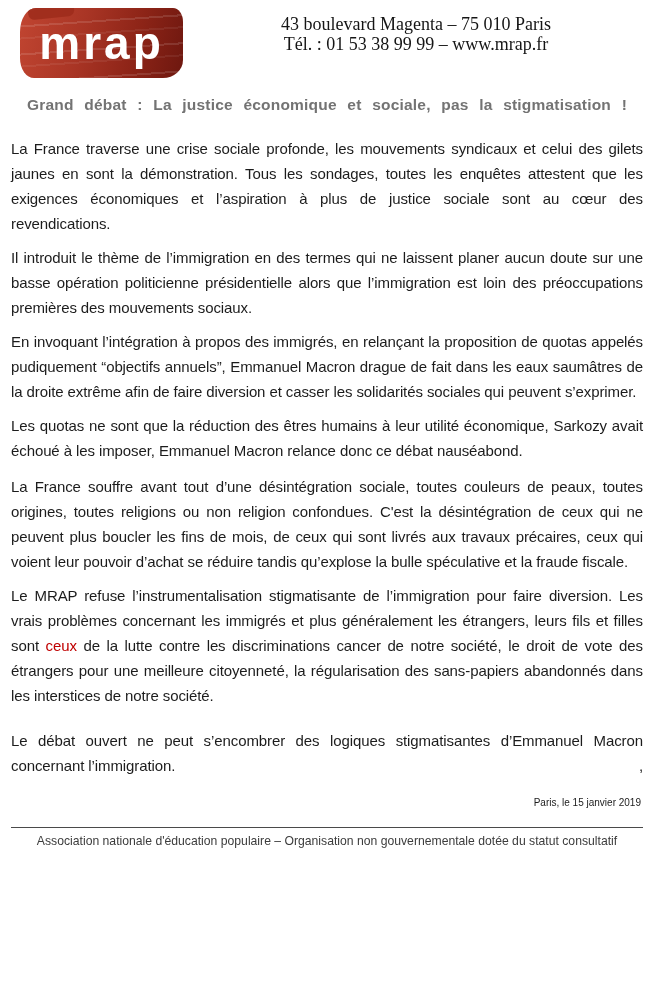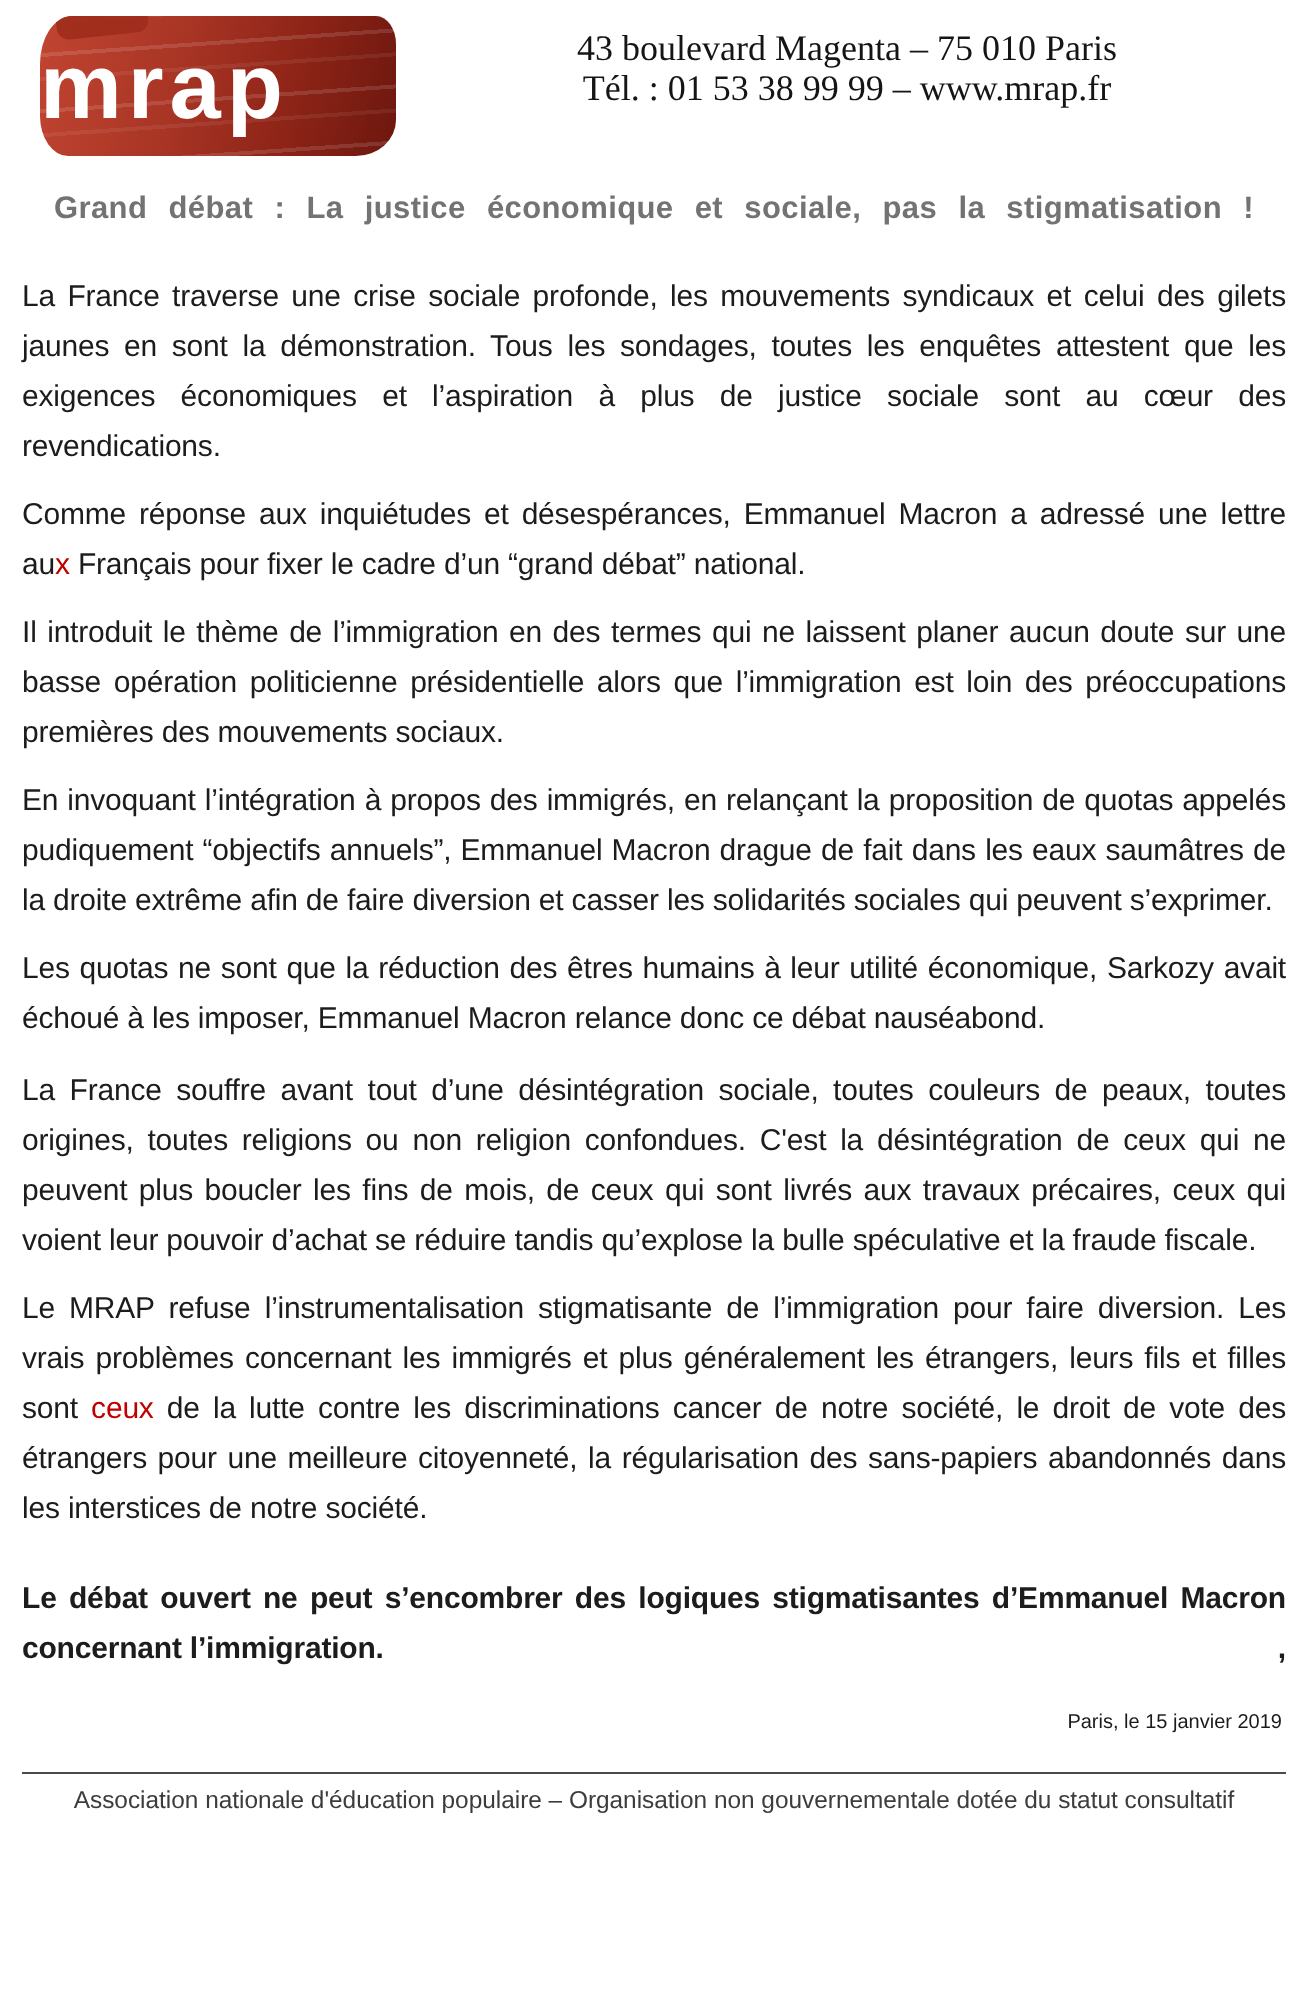--- a/index.html
+++ b/index.html
@@ -5,25 +5,25 @@
   html, body { margin:0; padding:0; background:#ffffff; }
   .page {
     width:654px; min-height:1005px; margin:0 auto; background:#fff;
     box-sizing:border-box; padding:6px 11px 0;
     font-family:"Liberation Sans", sans-serif; color:#1b1b1b;
   }
 
   
   .header-row { display:flex; align-items:flex-start; }
   .logo {
-    width:178px; height:70px; margin:2px 6px 0 9px; flex:none;
+    width:163px; height:70px; margin:2px 6px 0 9px; flex:none;
     position:relative; overflow:hidden;
     background:linear-gradient(103deg,#c14531 0%,#a93525 38%,#8d2417 70%,#6d170f 100%);
     border-radius:16px 10px 20px 14px / 24px 14px 18px 20px;
-    display:flex; align-items:center; 
+    display:flex; align-items:center; justify-content:center;
   }
   .logo::before {
     content:""; position:absolute; inset:-4px;
     background:repeating-linear-gradient(-4deg,
       transparent 0 10px, rgba(255,255,255,.22) 10px 12px,
       transparent 12px 26px, rgba(255,255,255,.12) 26px 28px);
     opacity:.55; pointer-events:none;
   }
   .logo::after {
     content:""; position:absolute; left:8px; top:-6px; width:46px; height:16px;
@@ -47,21 +47,21 @@
     font-weight:bold; font-size:15.5px; color:#737373;
     text-align:justify; text-align-last:justify;
     margin:18px 16px 22px; letter-spacing:.2px;
   }
   .content p {
     margin:0 0 9px; text-align:justify;
     font-size:15px; line-height:25px; letter-spacing:-.1px; color:#1c1c1c;
   }
   .sp-a { margin-top:7px !important; }
   .sp-b { margin-top:11px !important; }
-  .sp-c { margin-top:20px !important;font-weight:bold; }
+  .sp-c { margin-top:20px !important; }
   .seg-red    { color:#c00000; }
   .seg-right  { float:right; }
   .date-line  { text-align:right; font-size:10px; line-height:25px; margin:12px 2px 12px 0; }
 
   
   .footer {
     border-top:1.5px solid #4a4a4a; margin-top:8px; padding:5px 4px 8px;
     text-align:center; font-size:12.2px; line-height:17.5px; color:#3c3c3c;
     font-family:"Liberation Sans", sans-serif;
   }
@@ -78,21 +78,20 @@
     <div class="org-block">
       <div class="org-line">43 boulevard Magenta – 75 010 Paris</div>
       <div class="org-line">Tél. : 01 53 38 99 99 – www.mrap.fr</div>
     </div>
   </div>
 
   <div class="title">Grand débat : La justice économique et sociale, pas la stigmatisation !</div>
 
   <div class="content">
     <p><span>La France traverse une crise sociale profonde, les mouvements syndicaux et celui des gilets jaunes en sont la démonstration. Tous les sondages, toutes les enquêtes attestent que les exigences économiques et l’aspiration à plus de justice sociale sont au cœur des revendications.</span></p>
-    <p><span>Comme réponse aux inquiétudes et désespérances, Emmanuel Macron a adressé une lettre au</span><span class="seg-red">x</span><span> Français pour fixer le cadre d’un “grand débat” national.</span></p>
     <p><span>Il introduit le thème de l’immigration en des termes qui ne laissent planer aucun doute sur une basse opération politicienne présidentielle alors que l’immigration est loin des préoccupations premières des mouvements sociaux.</span></p>
     <p><span>En invoquant l’intégration à propos des immigrés, en relançant la proposition de quotas appelés pudiquement “objectifs annuels”, Emmanuel Macron drague de fait dans les eaux saumâtres de la droite extrême afin de faire diversion et casser les solidarités sociales qui peuvent s’exprimer.</span></p>
     <p class="sp-a"><span>Les quotas ne sont que la réduction des êtres humains à leur utilité économique, Sarkozy avait échoué à les imposer, Emmanuel Macron relance donc ce débat nauséabond.</span></p>
     <p class="sp-b"><span>La France souffre avant tout d’une désintégration sociale, toutes couleurs de peaux, toutes origines, toutes religions ou non religion confondues. C'est la désintégration de ceux qui ne peuvent plus boucler les fins de mois, de ceux qui sont livrés aux travaux précaires, ceux qui voient leur pouvoir d’achat se réduire tandis qu’explose la bulle spéculative et la fraude fiscale.</span></p>
     <p><span>Le MRAP refuse l’instrumentalisation stigmatisante de l’immigration pour faire diversion. Les vrais problèmes concernant les immigrés et plus généralement les étrangers, leurs fils et filles sont </span><span class="seg-red">ceux</span><span> de la lutte contre les discriminations cancer de notre société, le droit de vote des étrangers pour une meilleure citoyenneté, la régularisation des sans-papiers abandonnés dans les interstices de notre société.</span></p>
     <p class="sp-c"><span>Le débat ouvert ne peut s’encombrer des logiques stigmatisantes d’Emmanuel Macron concernant l’immigration.</span><span class="seg-right">,</span></p>
   </div>
 
   <div class="date-line">Paris, le 15 janvier 2019</div>
 

